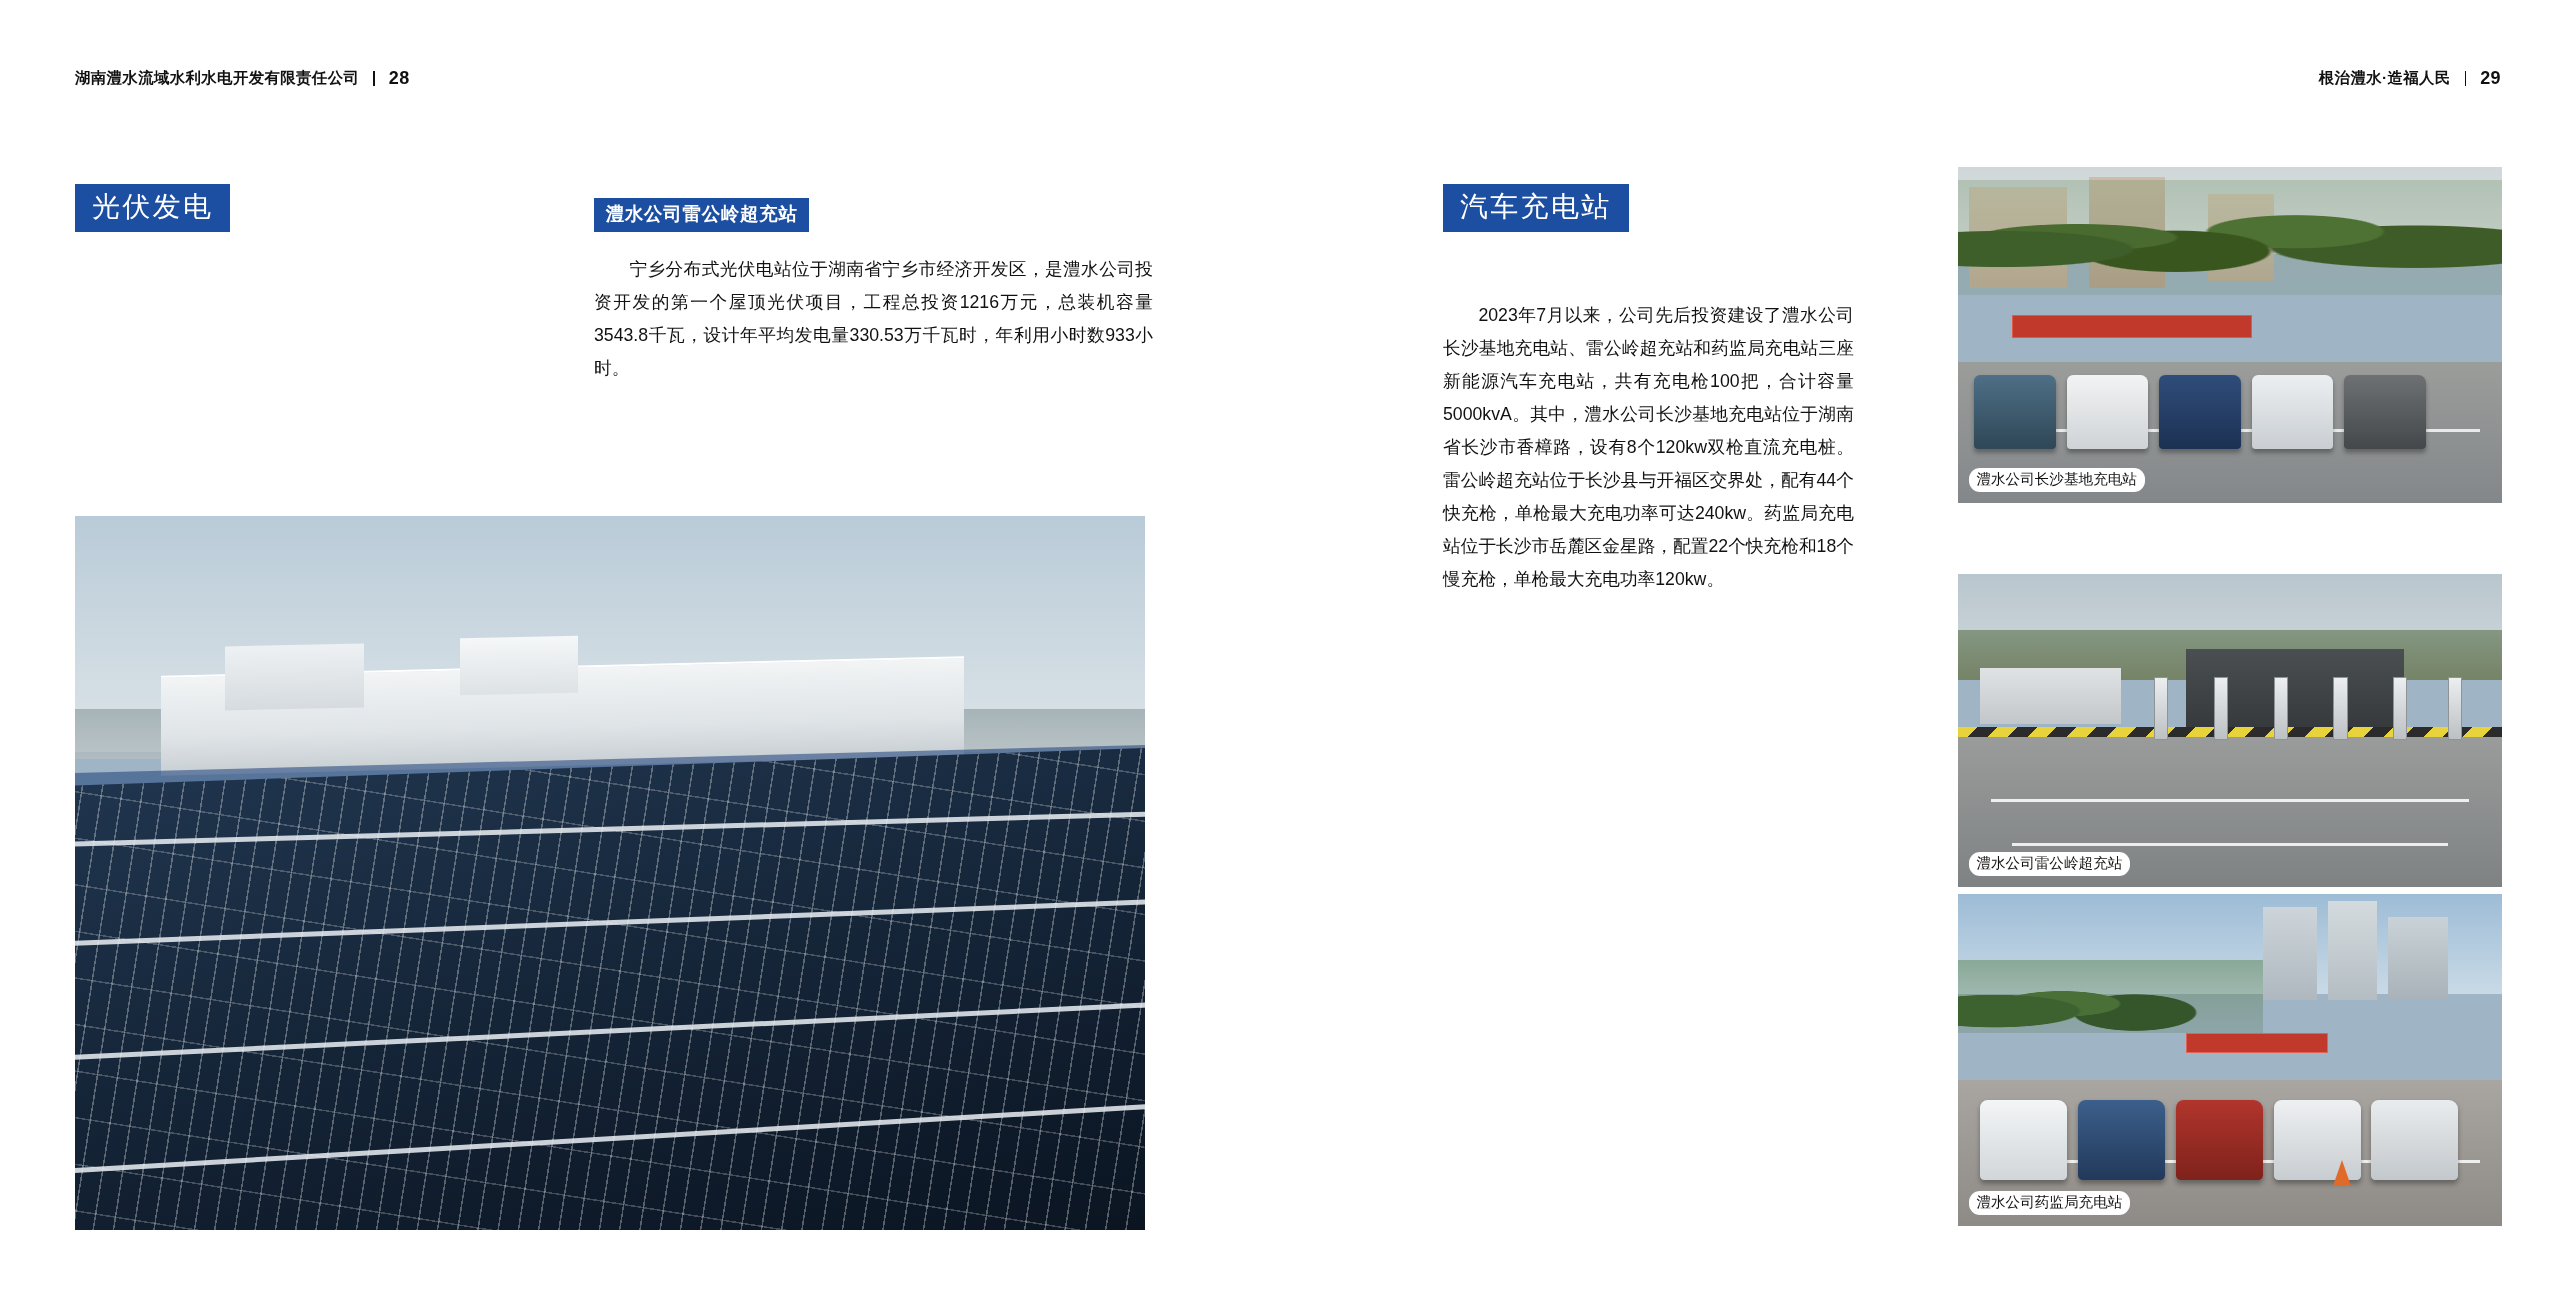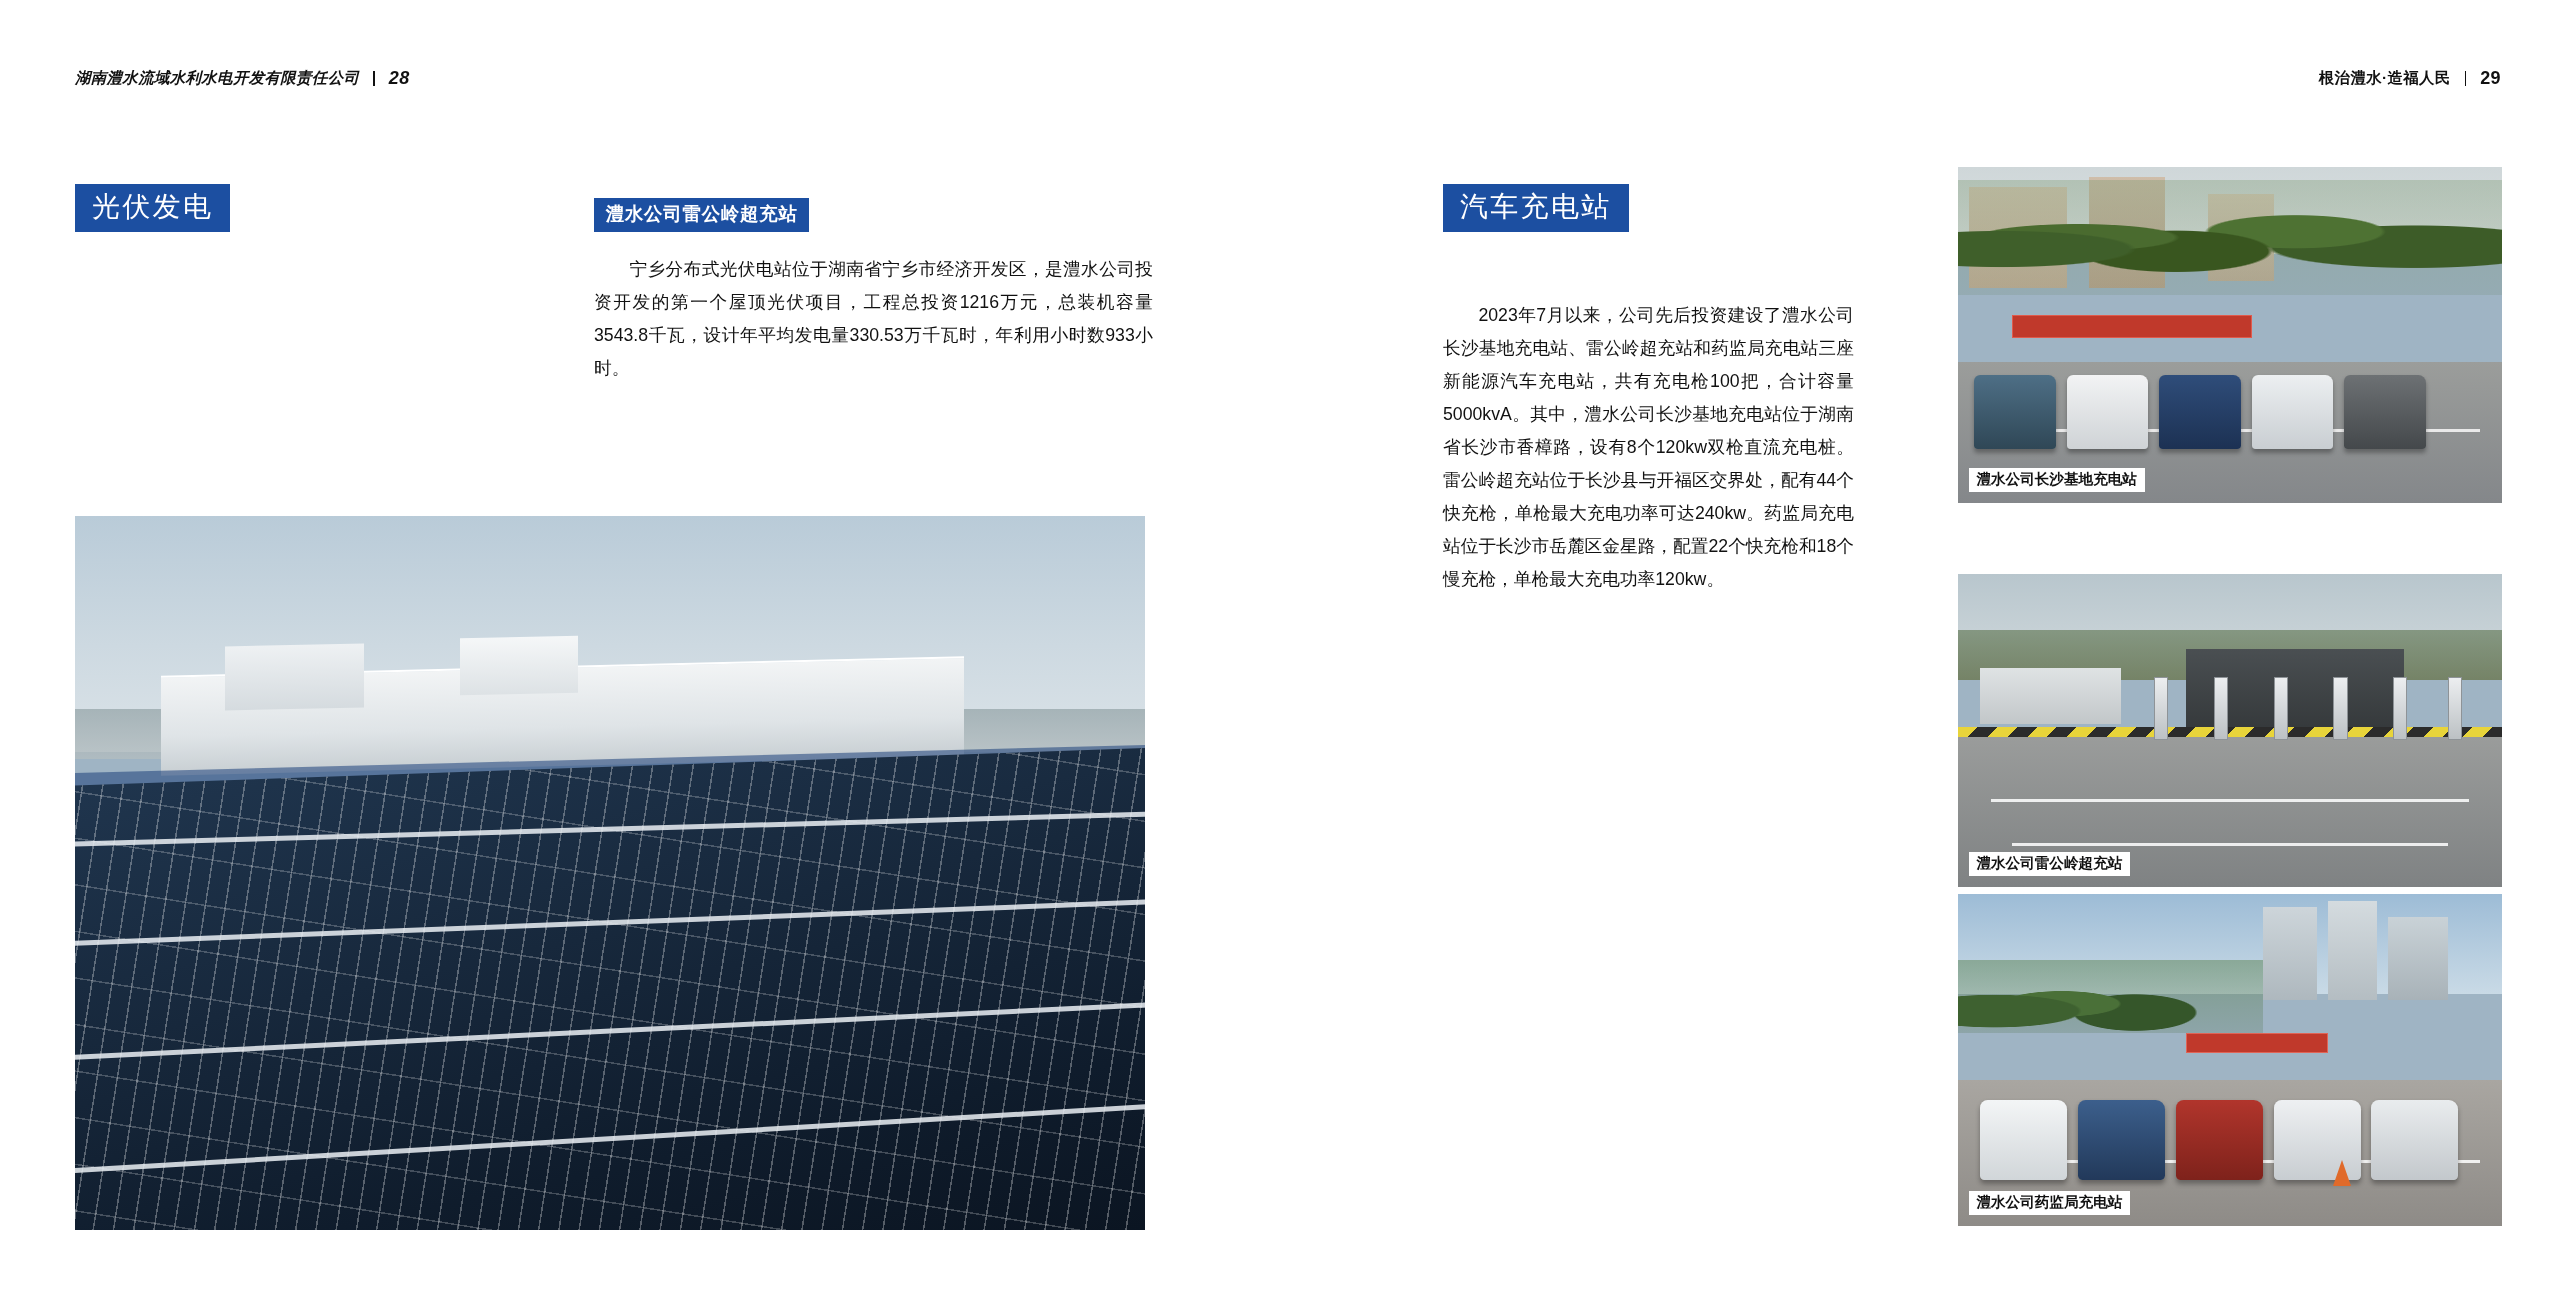--- a/index.html
+++ b/index.html
@@ -23,21 +23,21 @@
     top: 68px;
     display: flex;
     align-items: center;
     gap: 14px;
     font-size: 15.4px;
     font-weight: bold;
     color: #111111;
     letter-spacing: 0.4px;
     white-space: nowrap;
   }
-  .runhead.left { left: 75px; font-style: italic; }
+  .runhead.left { left: 75px; }
   .runhead.right { right: 75px; }
   .runhead .sep {
     display: inline-block;
     width: 1.5px;
     height: 15.4px;
     background: #111111;
   }
   .runhead .pageno {
     font-size: 18px;
     font-weight: bold;
@@ -160,24 +160,25 @@
   #photo-ev2 { left: 1958px; top: 574px; width: 544px; height: 313px; }
   #photo-ev3 { left: 1958px; top: 894px; width: 544px; height: 332px; padding-left: 8px; }
 
   .cap {
     position: absolute;
     left: 10.7px;
     bottom: 10.7px;
     background: #ffffff;
     color: #111111;
     font-size: 14.6px;
-    font-weight: bold;
+    font-weight: normal;
     padding: 4.6px 7.7px 5.4px 7.7px;
     line-height: 1;
     white-space: nowrap;
+    border-radius: 11px;
   }
 
   
   .p1-sky { position:absolute; left:0; top:0; width:100%; height:26%;
     background:linear-gradient(180deg,#cfd7d9 0%, #dde2e3 100%); }
   .p1-trees { position:absolute; left:0; top:4%; width:100%; height:34%;
     background:
       radial-gradient(ellipse at 8% 60%, #3f5f2a 0 18%, transparent 19%),
       radial-gradient(ellipse at 22% 50%, #4a6b2f 0 16%, transparent 17%),
       radial-gradient(ellipse at 40% 62%, #39561f 0 20%, transparent 21%),

